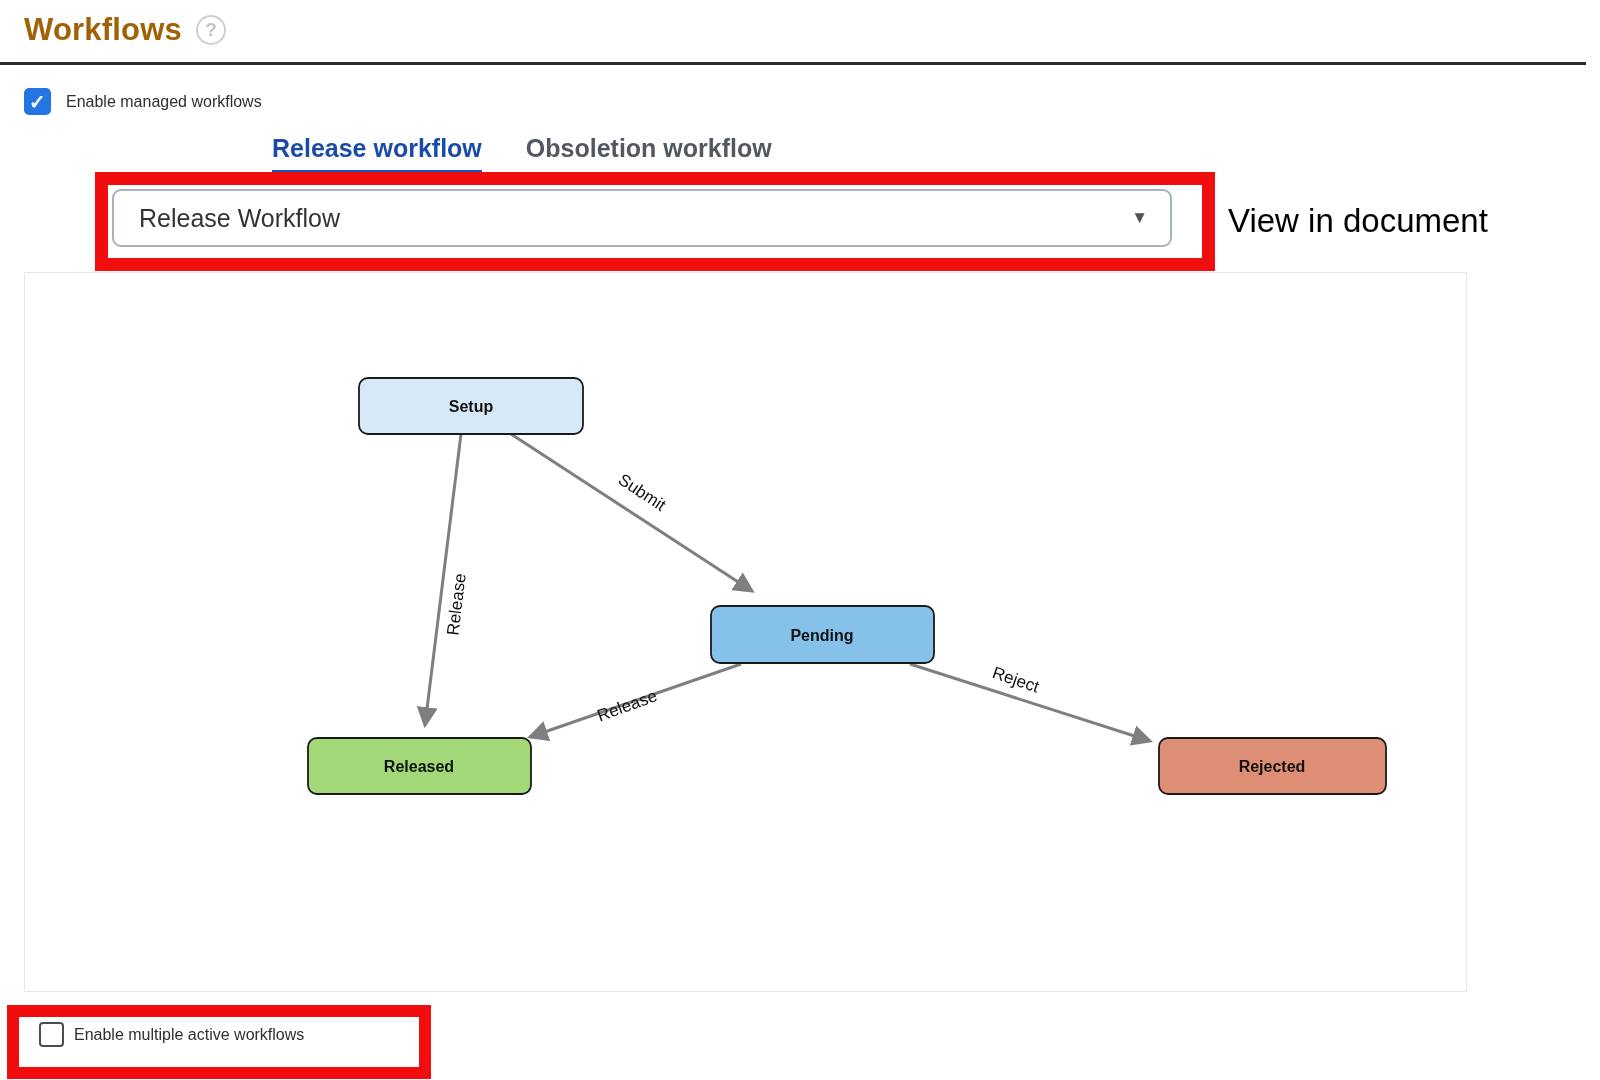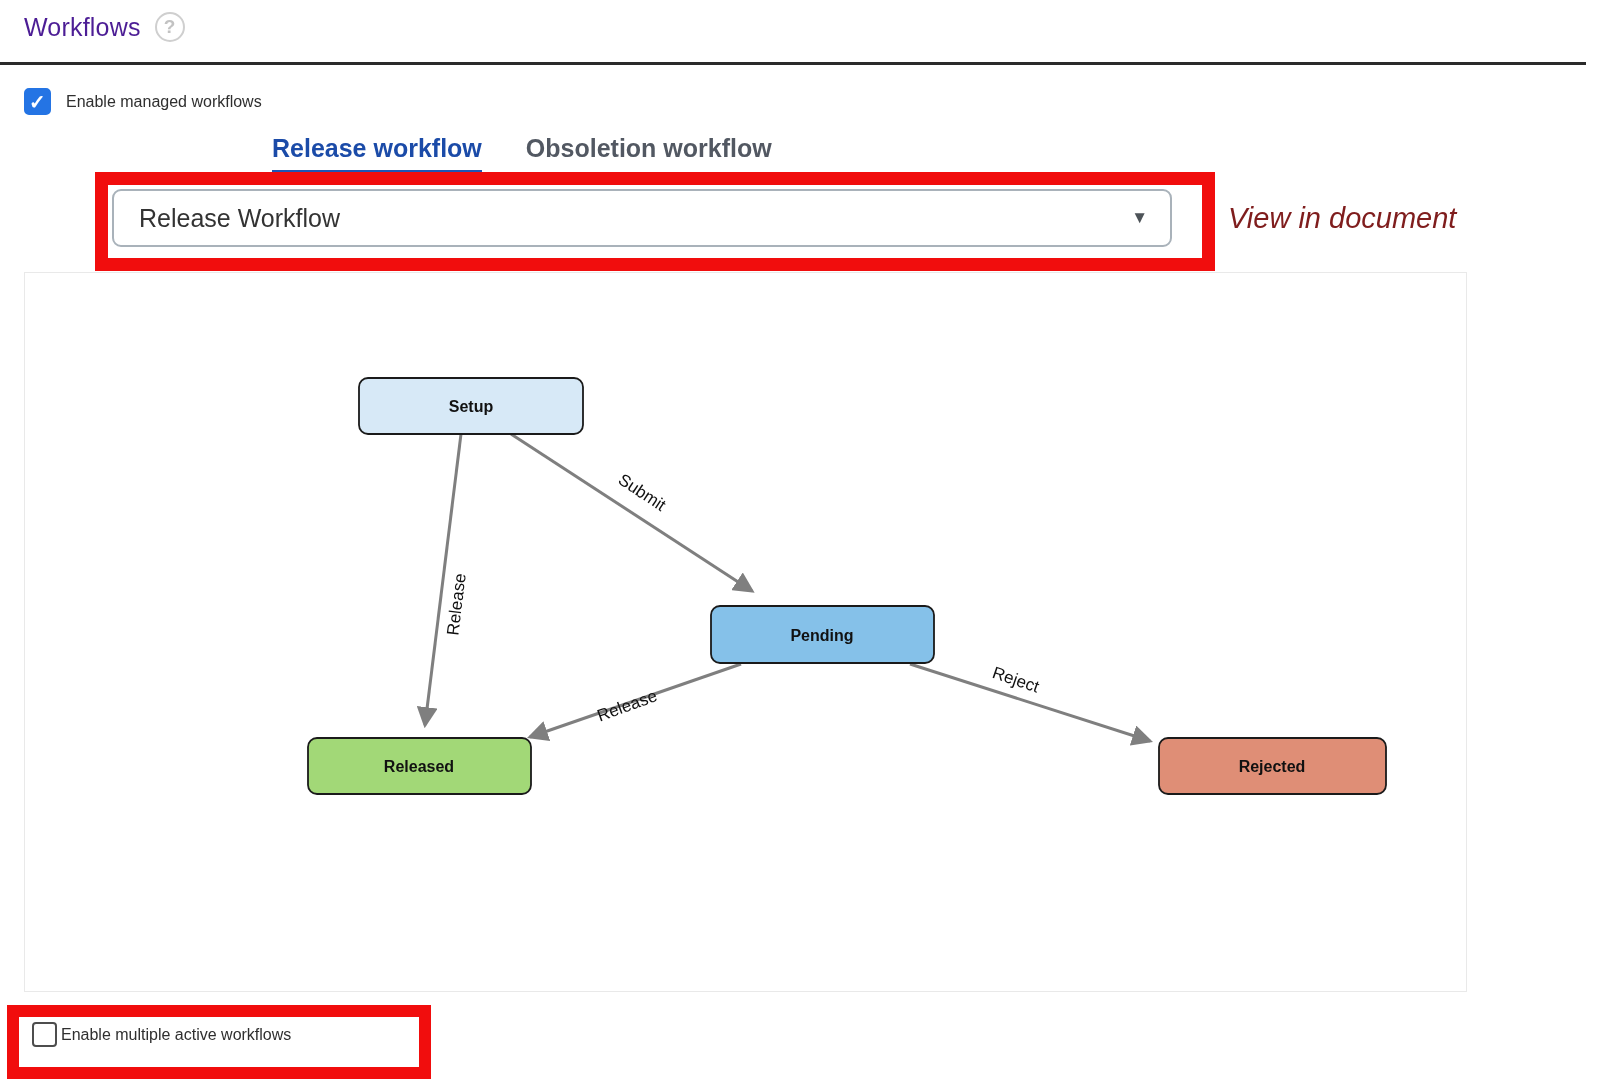--- a/index.html
+++ b/index.html
@@ -1,21 +1,21 @@
 <!DOCTYPE html>
 <html><head>
 <meta charset="utf-8">
 <style>
   * { margin: 0; padding: 0; box-sizing: border-box; }
   html,body { width: 1600px; height: 1080px; background: #ffffff;
     font-family: "Liberation Sans", sans-serif; color: #2b2b2b; overflow: hidden; }
 
   
   .page-title-row { position: absolute; left: 24px; top: 12px; display: flex; align-items: center; gap: 14px; }
-  .page-title { font-size: 25px; font-weight: normal; color: #4c1d95; letter-spacing: 0.2px; }
+  .page-title { font-size: 31px; font-weight: bold; color: #a16207; letter-spacing: 0.2px; }
   .help-circle { width: 30px; height: 30px; border: 2px solid #cfcfcf; border-radius: 50%;
     color: #c2c2c2; font-size: 19px; font-weight: bold; display: flex; align-items: center; justify-content: center; }
   .title-divider { position: absolute; left: 0; top: 62px; width: 1586px; height: 0; border-top: 3px solid #2a2a2a; }
 
   
   .check-row { position: absolute; display: flex; align-items: center; gap: 15px; }
   .checkbox { width: 27px; height: 27px; border-radius: 5px; flex: 0 0 auto; }
   .checkbox.checked { background: #2474e4; border: 2px solid #2474e4; color: #fff;
     display: flex; align-items: center; justify-content: center; font-size: 20px; font-weight: bold; }
   .checkbox.unchecked { background: #fff; border: 2px solid #4d4d4d; border-radius: 4px; width: 25px; height: 25px; }
@@ -32,34 +32,34 @@
   #annot-select { left: 95px; top: 172px; width: 1120px; height: 99px; }
   #annot-multi  { left: 7px; top: 1005px; width: 424px; height: 74px; border-width: 12px; }
 
   
   .select-box { position: absolute; left: 112px; top: 189px; width: 1060px; height: 58px;
     border: 2px solid #a9b2ba; border-radius: 9px; background: #fff;
     display: flex; align-items: center; justify-content: space-between; padding: 0 22px 0 25px; cursor: pointer; }
   .select-value { font-size: 25px; color: #333; }
   .select-caret { font-size: 17px; color: #4d5358; }
 
-  .view-link { position: absolute; left: 1228px; top: 202px; font-size: 29px; color: #7f1d1d;
-    text-decoration: none; cursor: pointer; font-style: italic; }
+  .view-link { position: absolute; left: 1228px; top: 202px; font-size: 33px; color: #000000;
+    text-decoration: none; cursor: pointer; }
 
   
   .diagram-panel { position: absolute; left: 24px; top: 272px; width: 1443px; height: 720px;
     border: 1px solid #e9e9e9; background: #fff; }
 
   .node-label { font-size: 16px; font-weight: bold; fill: #111; text-anchor: middle; }
   .edge-label { font-size: 17px; fill: #111; text-anchor: middle; }
   .edge-line { stroke: #7f7f7f; stroke-width: 3; fill: none; }
   .node-rect { stroke: #1a1a1a; stroke-width: 1.8; }
 
   
-  #multi-row { left: 9px; top: 1022px; gap: 4px; padding-left: 23px; }
+  #multi-row { left: 16px; top: 1022px; gap: 10px; padding-left: 23px; }
 </style>
 </head>
 <body>
 
 <div class="page-title-row">
   <span class="page-title">Workflows</span>
   <span class="help-circle">?</span>
 </div>
 <div class="title-divider"></div>
 

